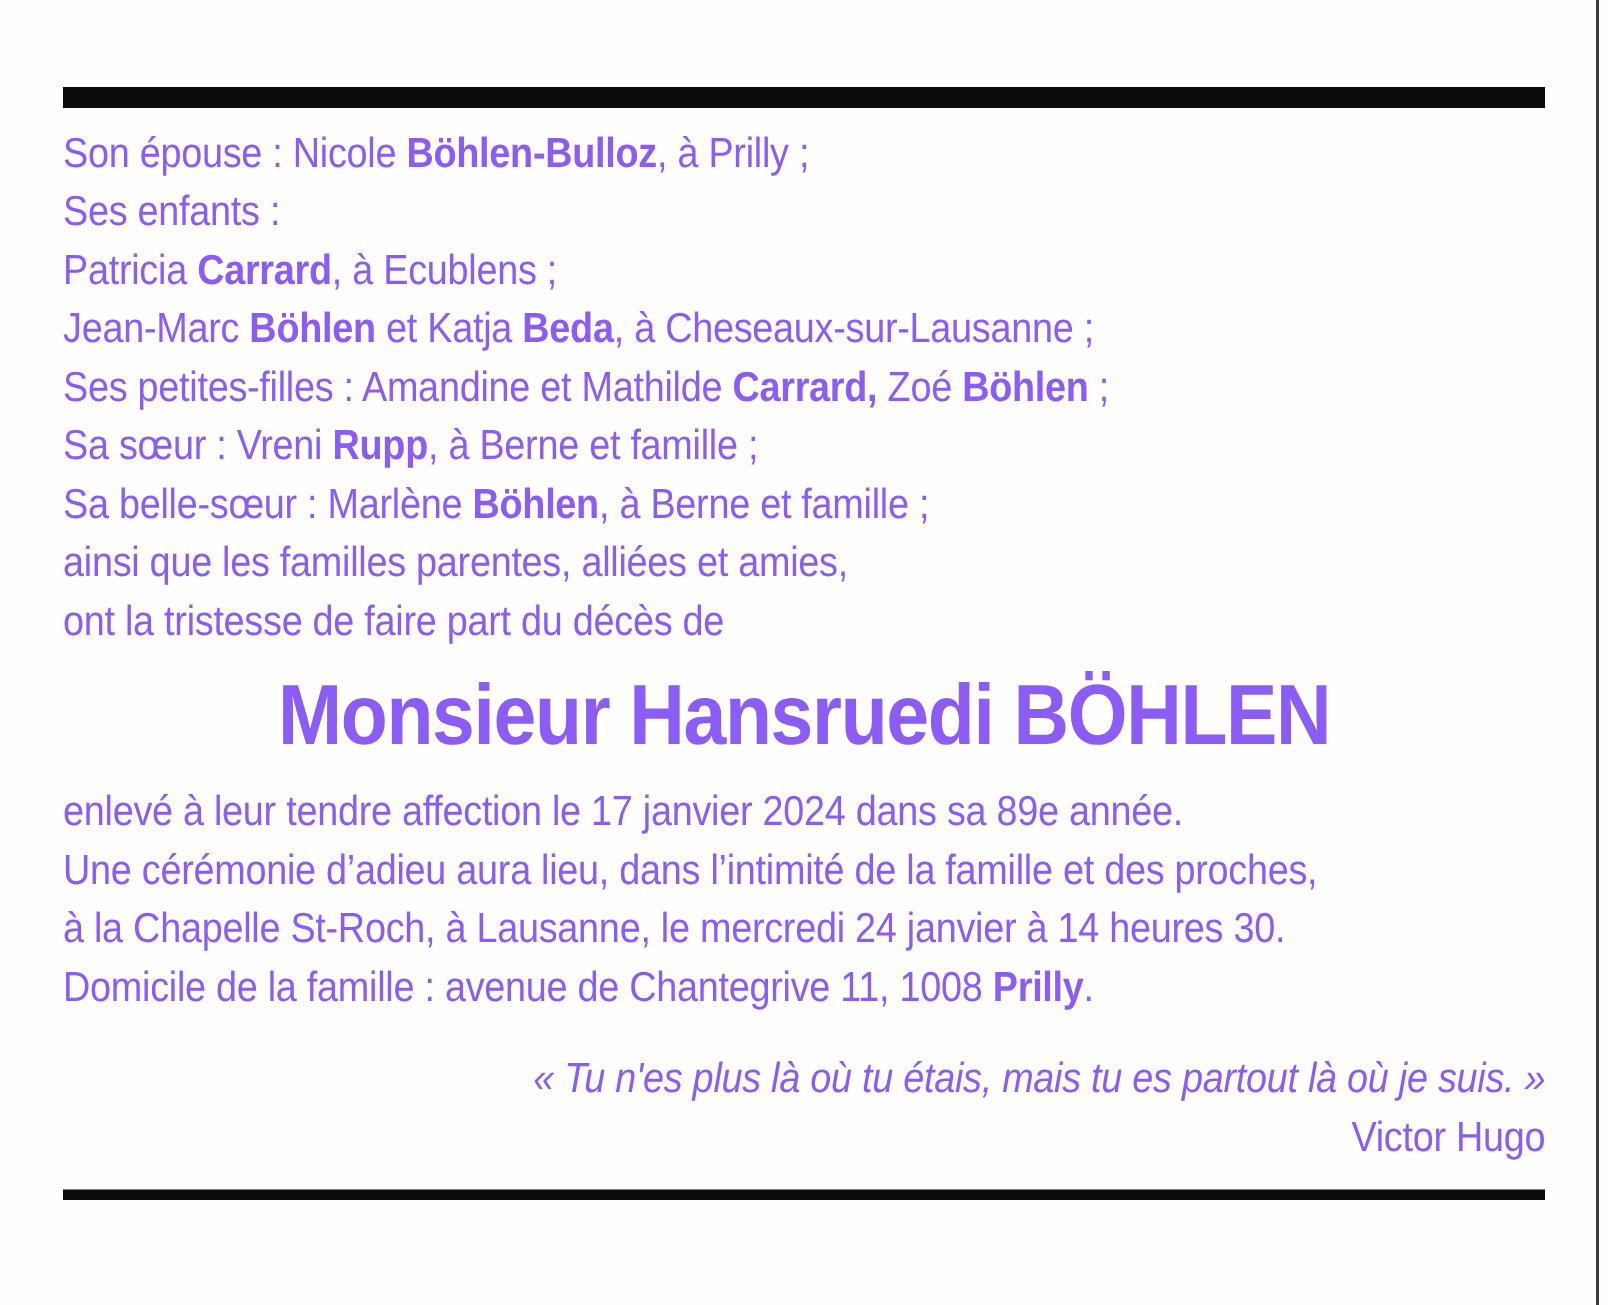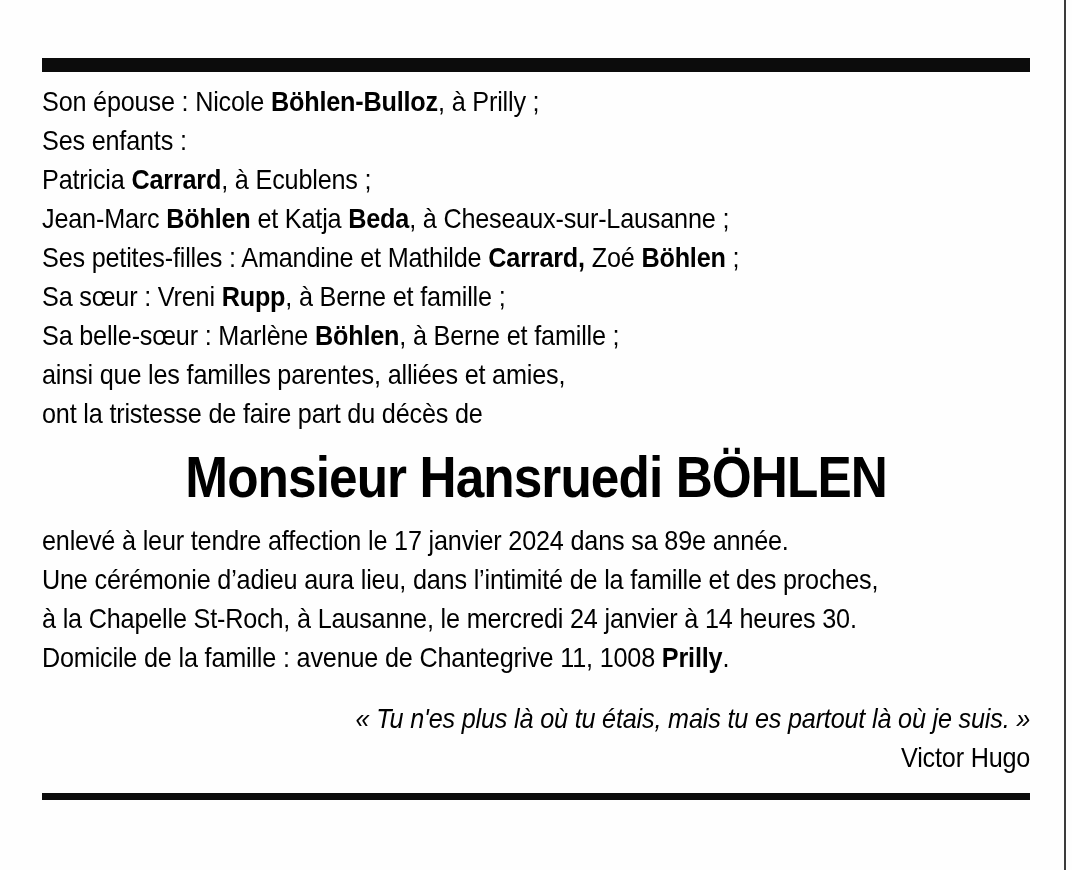--- a/index.html
+++ b/index.html
@@ -7,21 +7,21 @@
     padding: 0;
     background: #ffffff;
   }
   .canvas {
     position: relative;
     width: 1072px;
     height: 870px;
     background: #fefefe;
     overflow: hidden;
     font-family: "Liberation Sans", "DejaVu Sans", sans-serif;
-    color: #000000;
+    color: #8b5cf6;
   }
   .edge-line {
     position: absolute;
     left: 1064px;
     top: 0;
     width: 2px;
     height: 870px;
     background: #3c3c3c;
   }
   .rule {

